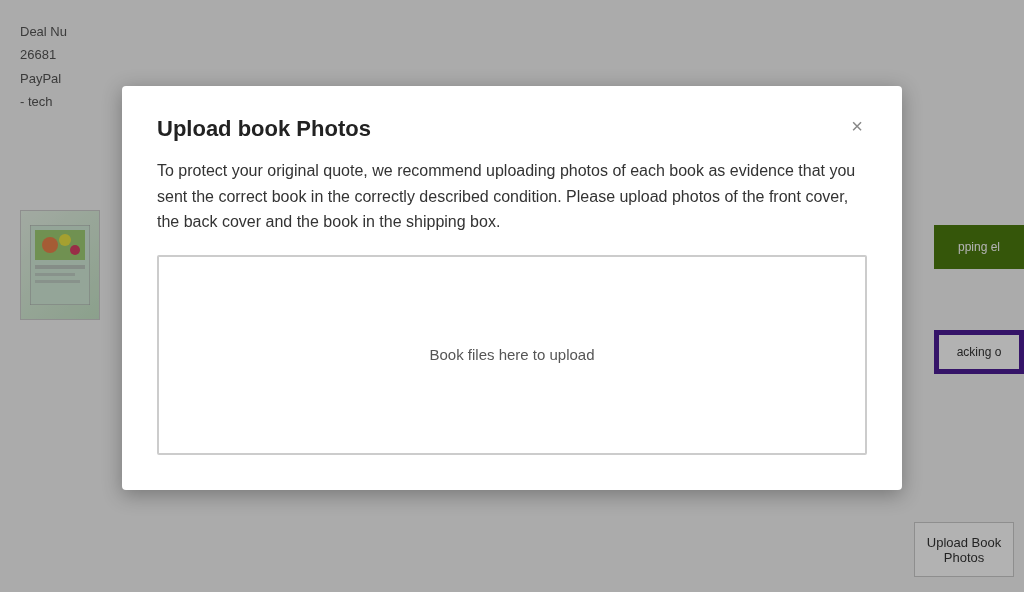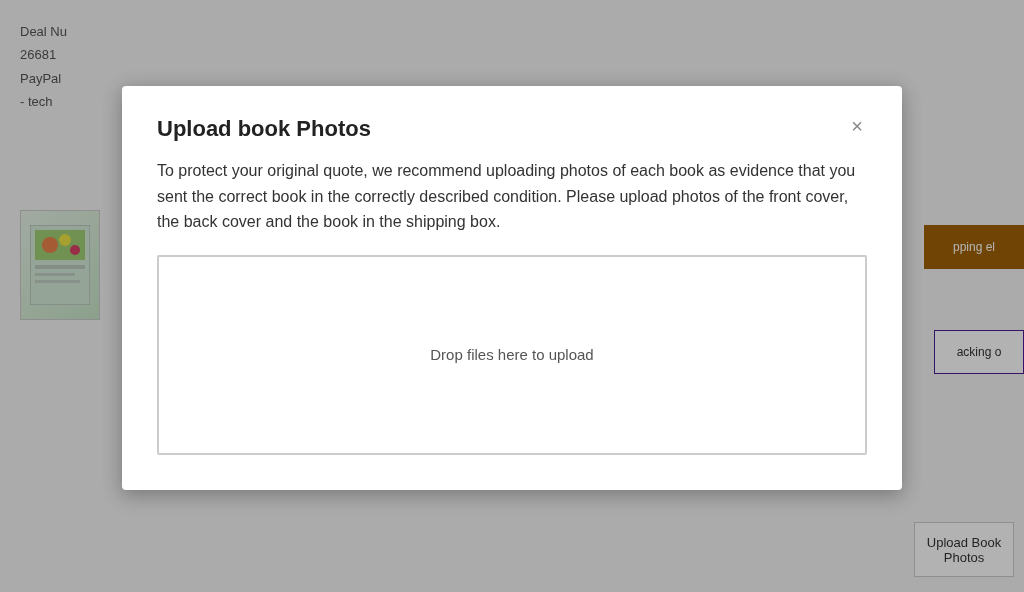--- a/index.html
+++ b/index.html
@@ -46,39 +46,39 @@
       align-items: center;
       justify-content: center;
       font-size: 10px;
       color: #666;
       text-align: center;
     }
 
     .bg-button-blue {
       position: absolute;
       right: 0;
-      width: 100px;
+      width: 90px;
       height: 44px;
-      background: #a16207;
+      background: #4d7c0f;
       color: white;
       font-size: 12px;
       display: flex;
       align-items: center;
       justify-content: center;
       text-align: center;
       padding: 4px;
     }
 
     .bg-button-outline {
       position: absolute;
       right: 0;
       width: 90px;
       height: 44px;
       background: white;
-      border: 1px solid #4c1d95;
+      border: 5px solid #4c1d95;
       color: #333;
       font-size: 12px;
       display: flex;
       align-items: center;
       justify-content: center;
       text-align: center;
       padding: 4px;
     }
 
     .bg-upload-btn {
@@ -210,15 +210,15 @@
 
 <div class="modal">
   <div class="modal-header">
     <h2 class="modal-title">Upload book Photos</h2>
     <button class="modal-close">×</button>
   </div>
 
   <p class="modal-description">To protect your original quote, we recommend uploading photos of each book as evidence that you sent the correct book in the correctly described condition. Please upload photos of the front cover, the back cover and the book in the shipping box.</p>
 
   <div class="drop-zone">
-    <span class="drop-zone-text">Drop files here to upload</span>
+    <span class="drop-zone-text">Book files here to upload</span>
   </div>
 </div>
 
 </body></html>

